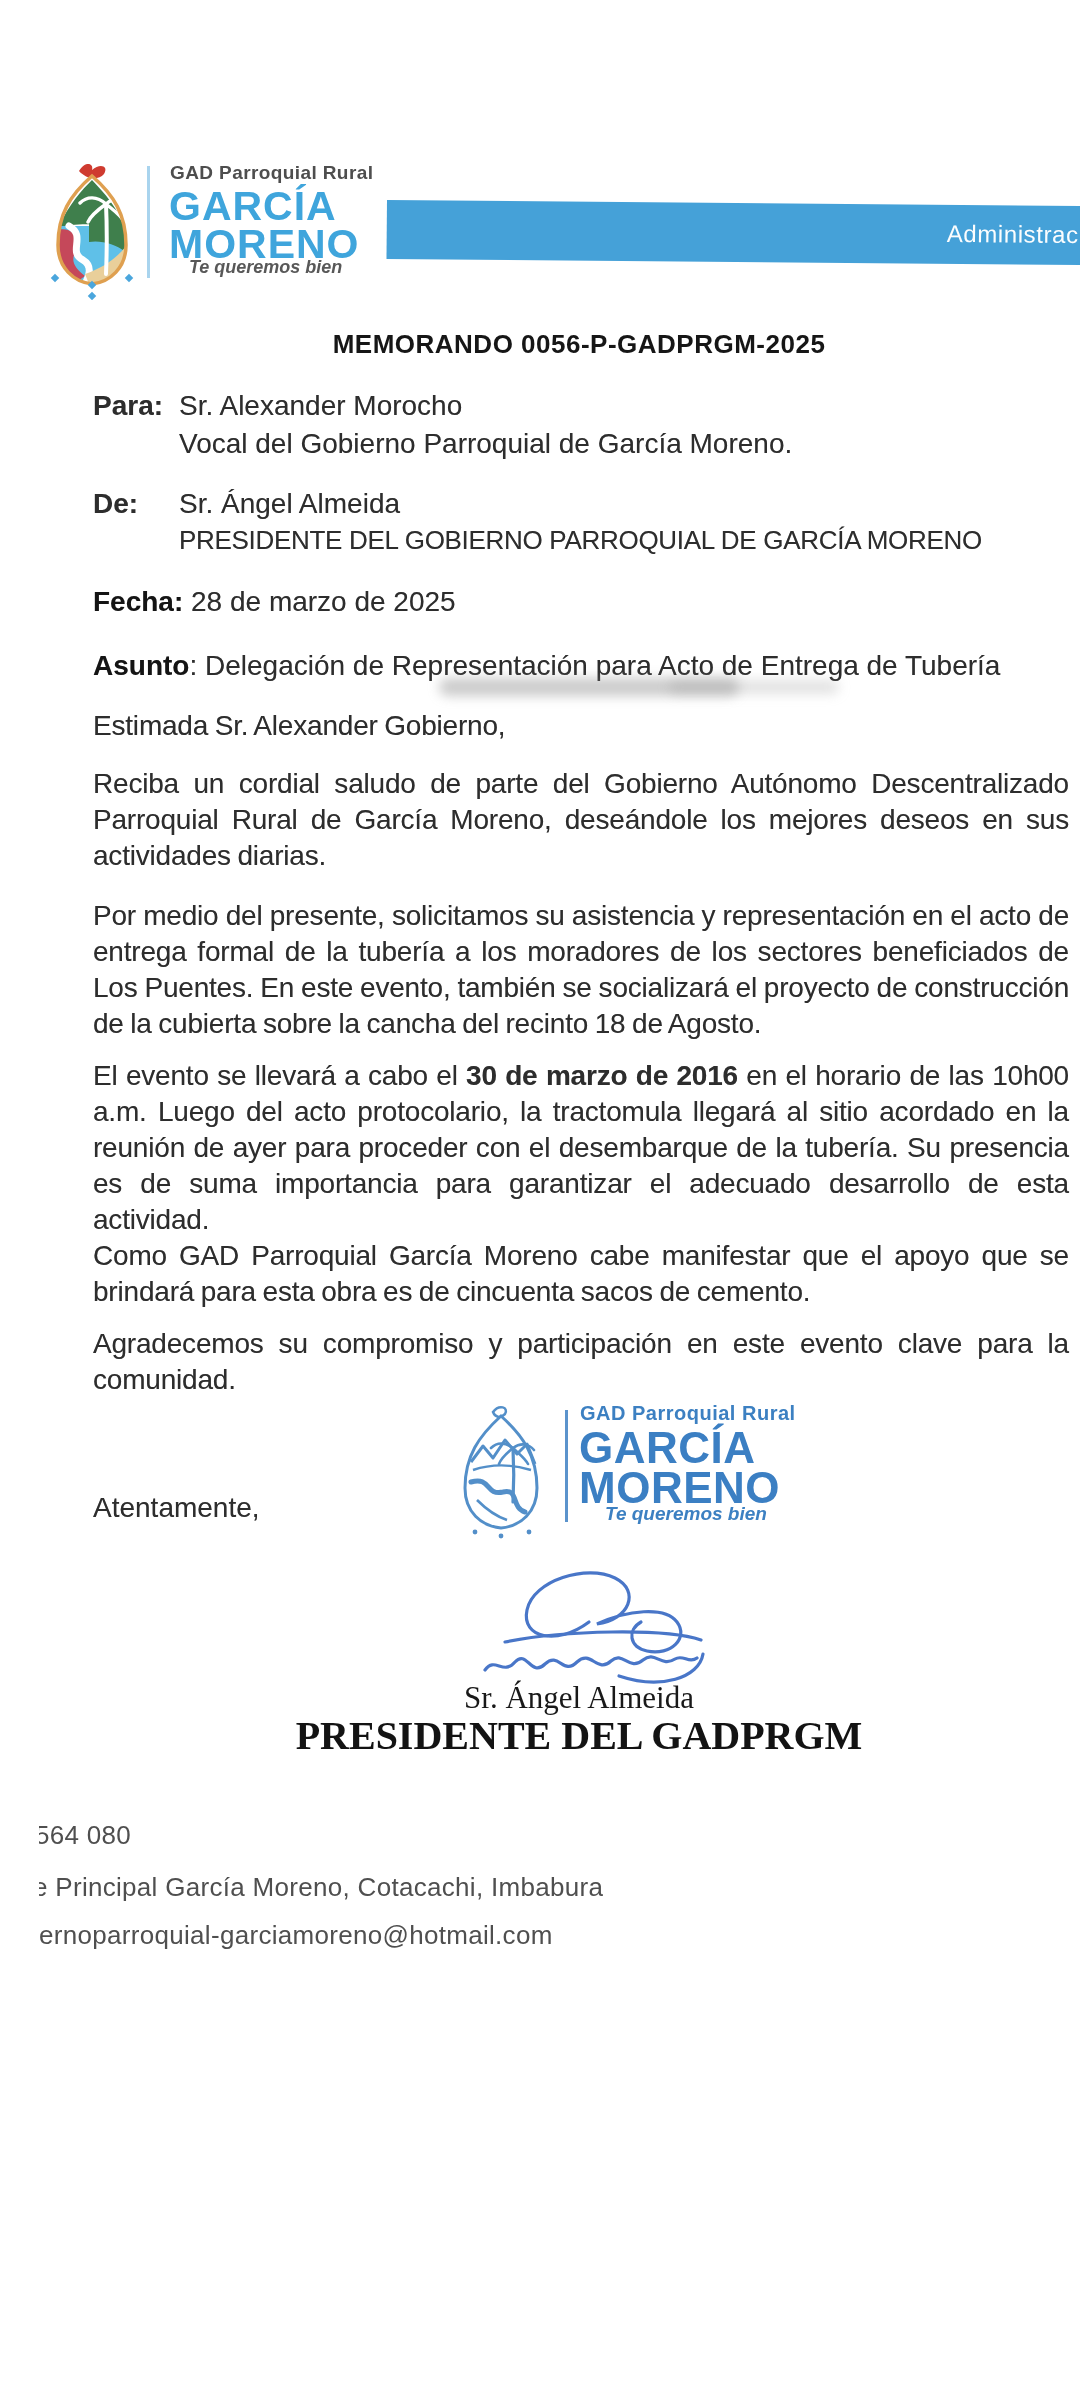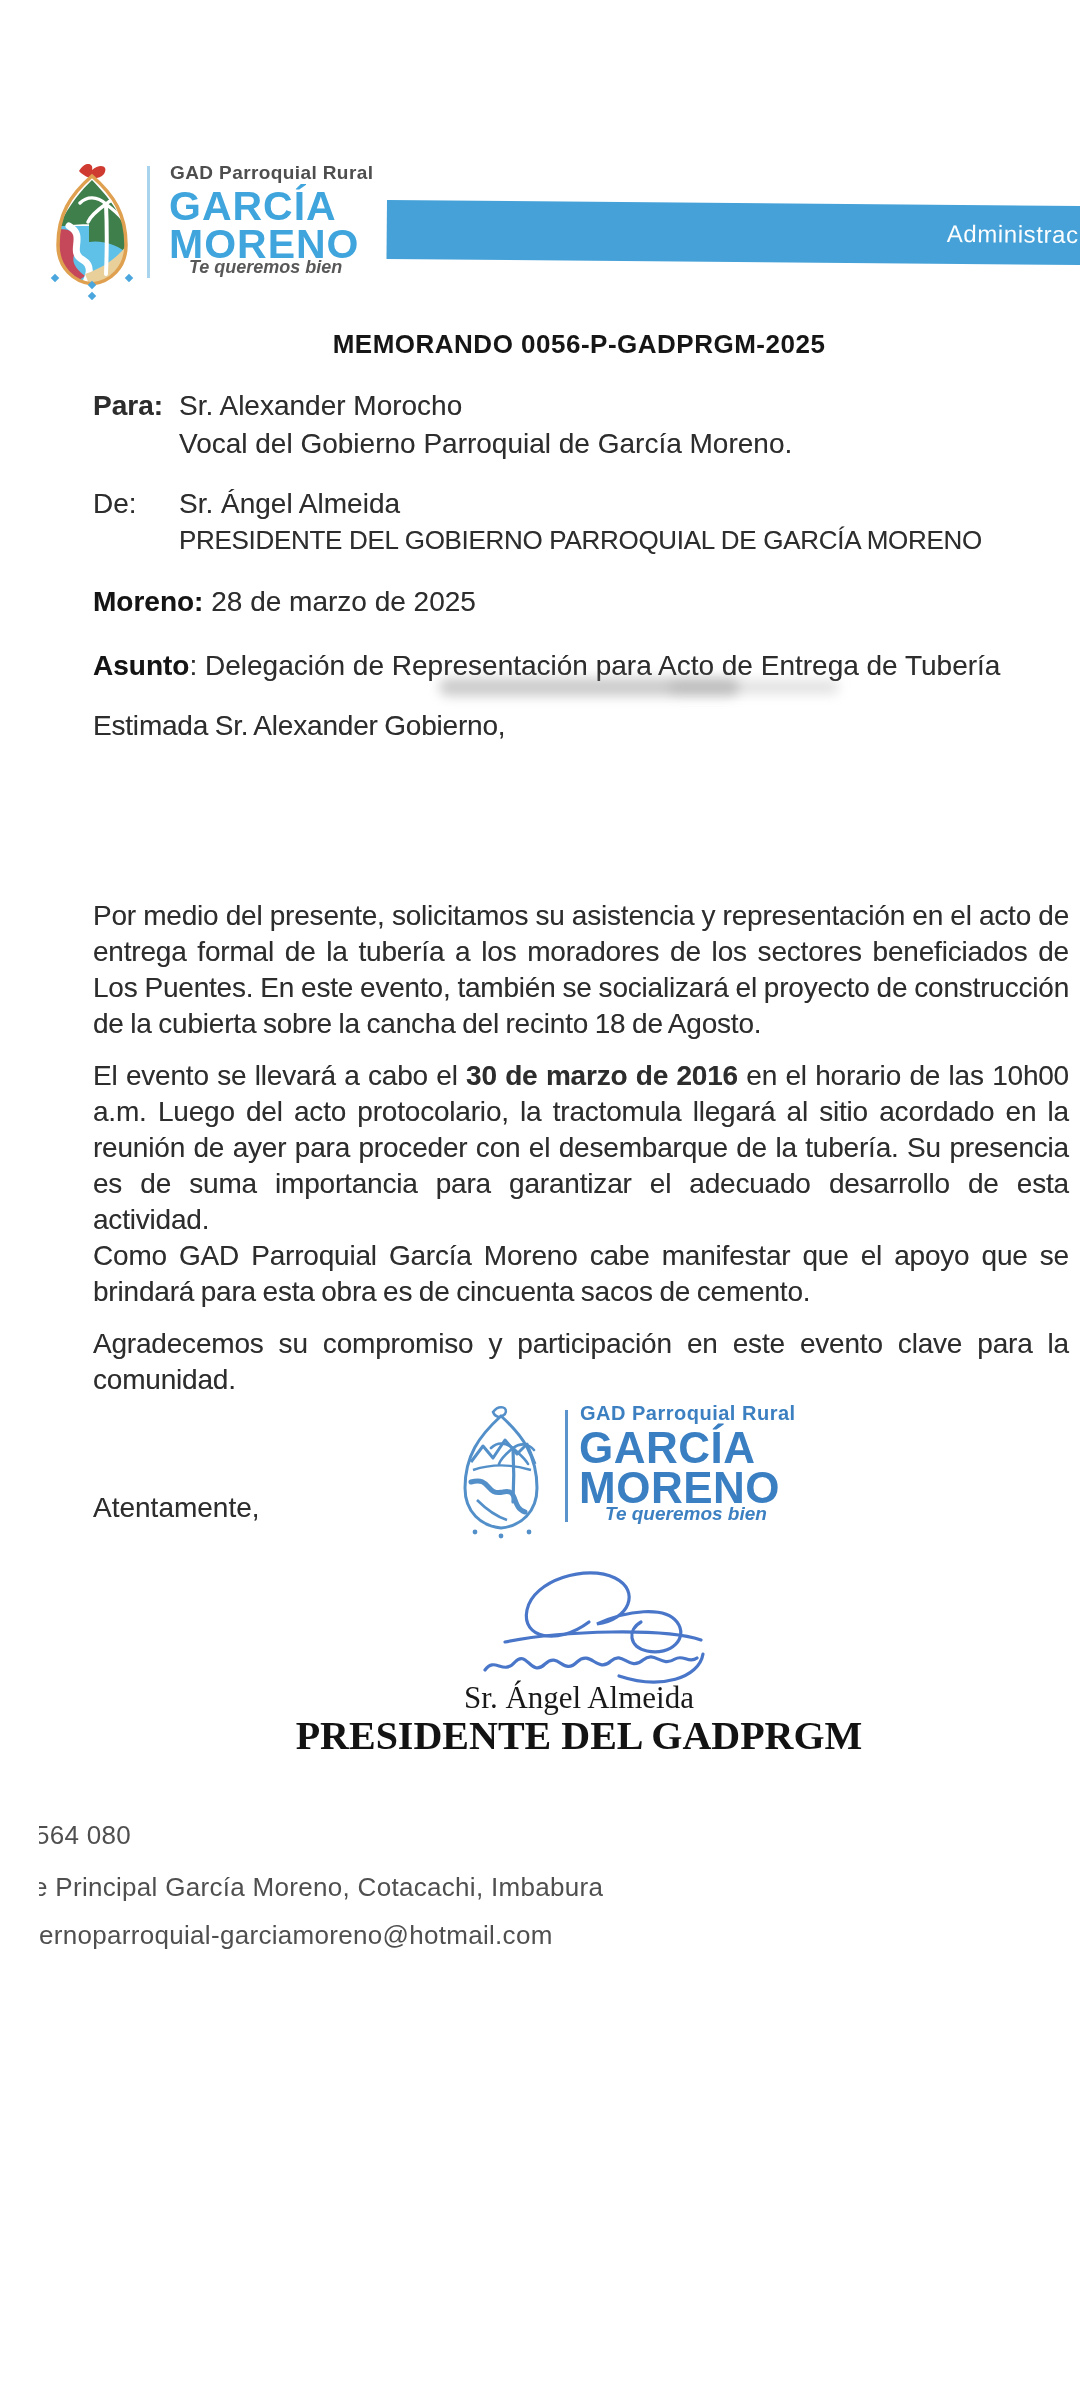--- a/index.html
+++ b/index.html
@@ -90,36 +90,37 @@
   <div class="abs banner">
     <span>Administración 202</span>
   </div>
 
   <div class="abs title">MEMORANDO 0056-P-GADPRGM-2025</div>
 
   <div class="abs meta" style="left:54px;top:390px;font-weight:700;">Para:</div>
   <div class="abs meta" style="left:140px;top:390px;">Sr. Alexander Morocho</div>
   <div class="abs meta" style="left:140px;top:428px;">Vocal del Gobierno Parroquial de García Moreno.</div>
 
-  <div class="abs meta" style="left:54px;top:488px;font-weight:400;">De:</div>
+  <div class="abs meta" style="left:54px;top:488px;font-weight:700;">De:</div>
   <div class="abs meta" style="left:140px;top:488px;">Sr. Ángel Almeida</div>
   <div class="abs meta caps-line" style="left:140px;top:525px;">PRESIDENTE DEL GOBIERNO PARROQUIAL DE GARCÍA MORENO</div>
 
   <div class="abs meta" style="left:54px;top:586px;">
-    <b>Moreno:</b><span> 28 de marzo de 2025</span>
+    <b>Fecha:</b><span> 28 de marzo de 2025</span>
   </div>
 
   <div class="abs meta" style="left:54px;top:650px;white-space:nowrap;">
     <b>Asunto</b><span>: Delegación de Representación para Acto de Entrega de Tubería</span>
   </div>
 
   <div class="abs smudge" style="left:400px;top:678px;width:300px;height:18px;background:rgba(125,125,125,.40);"></div>
   <div class="abs smudge" style="left:630px;top:680px;width:170px;height:14px;background:rgba(150,150,150,.28);"></div>
 
   <div class="abs body-p noj" style="top:708px;">Estimada Sr. Alexander Gobierno,</div>
+  <div class="abs body-p" style="top:766px;">Reciba un cordial saludo de parte del Gobierno Autónomo Descentralizado Parroquial Rural de García Moreno, deseándole los mejores deseos en sus actividades diarias.</div>
   <div class="abs body-p" style="top:898px;">Por medio del presente, solicitamos su asistencia y representación en el acto de entrega formal de la tubería a los moradores de los sectores beneficiados de Los Puentes. En este evento, también se socializará el proyecto de construcción de la cubierta sobre la cancha del recinto 18 de Agosto.</div>
   <div class="abs body-p" style="top:1058px;">
     <span style="display:block;">
       <span>El evento se llevará a cabo el </span><b>30 de marzo de 2016</b><span> en el horario de las 10h00 a.m. Luego del acto protocolario, la tractomula llegará al sitio acordado en la reunión de ayer para proceder con el desembarque de la tubería. Su presencia es de suma importancia para garantizar el adecuado desarrollo de esta actividad.</span>
     </span>
     <span style="display:block;">Como GAD Parroquial García Moreno cabe manifestar que el apoyo que se brindará para esta obra es de cincuenta sacos de cemento.</span>
   </div>
   <div class="abs body-p" style="top:1326px;">Agradecemos su compromiso y participación en este evento clave para la comunidad.</div>
 
   <div class="abs meta" style="left:54px;top:1492px;">Atentamente,</div>

